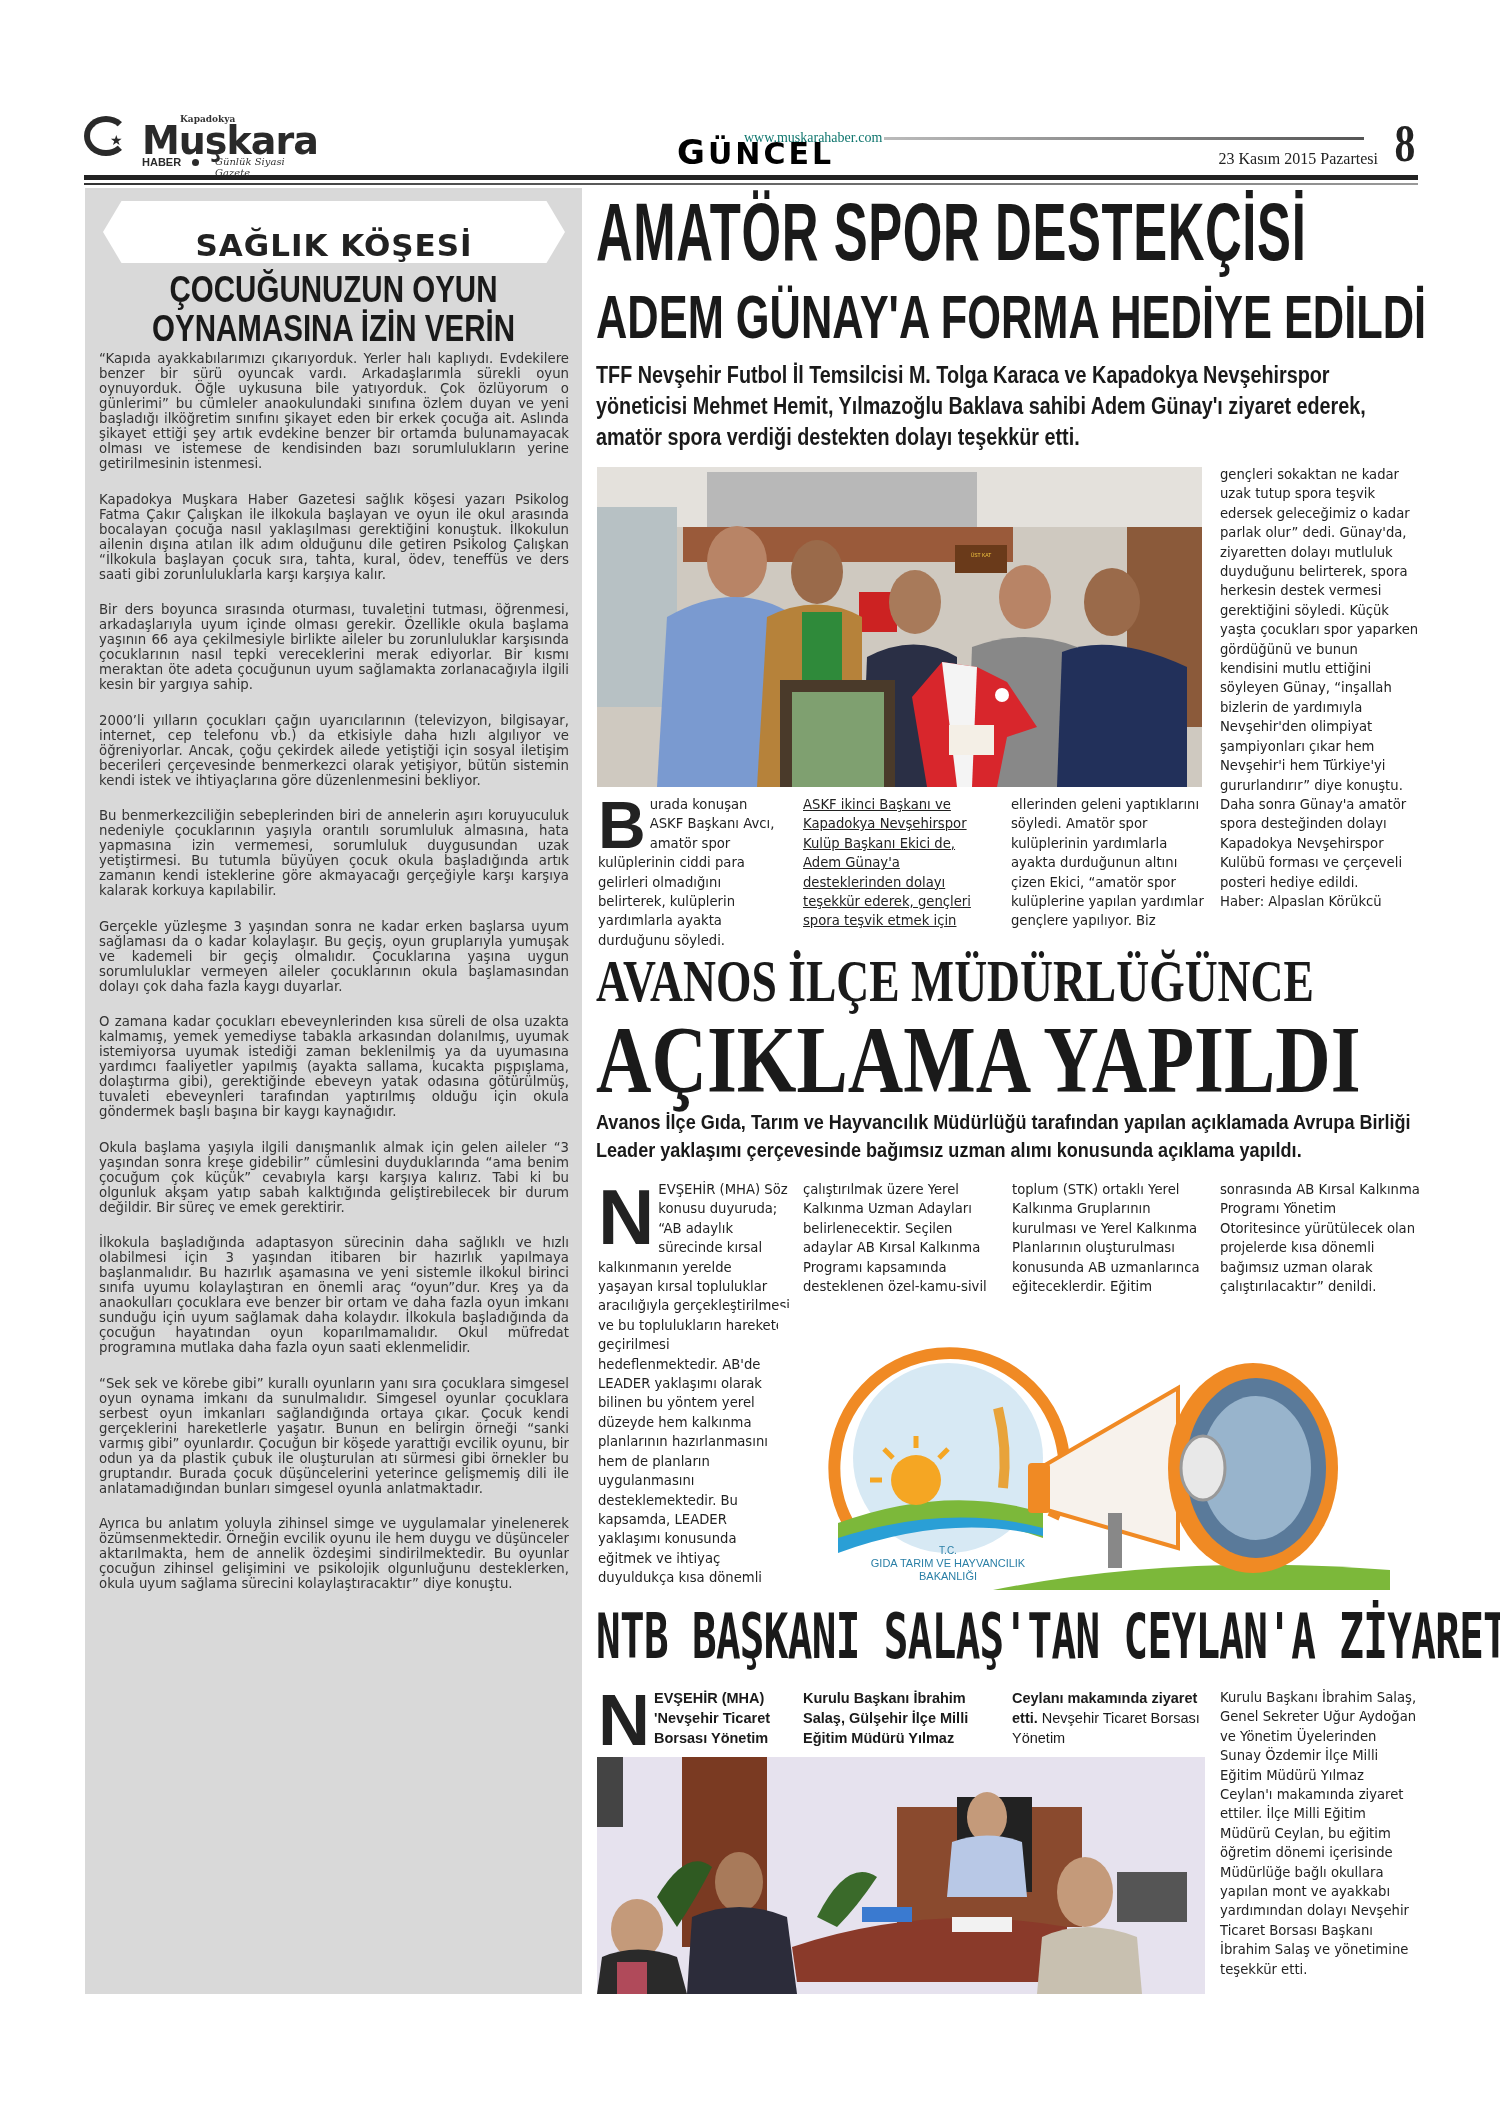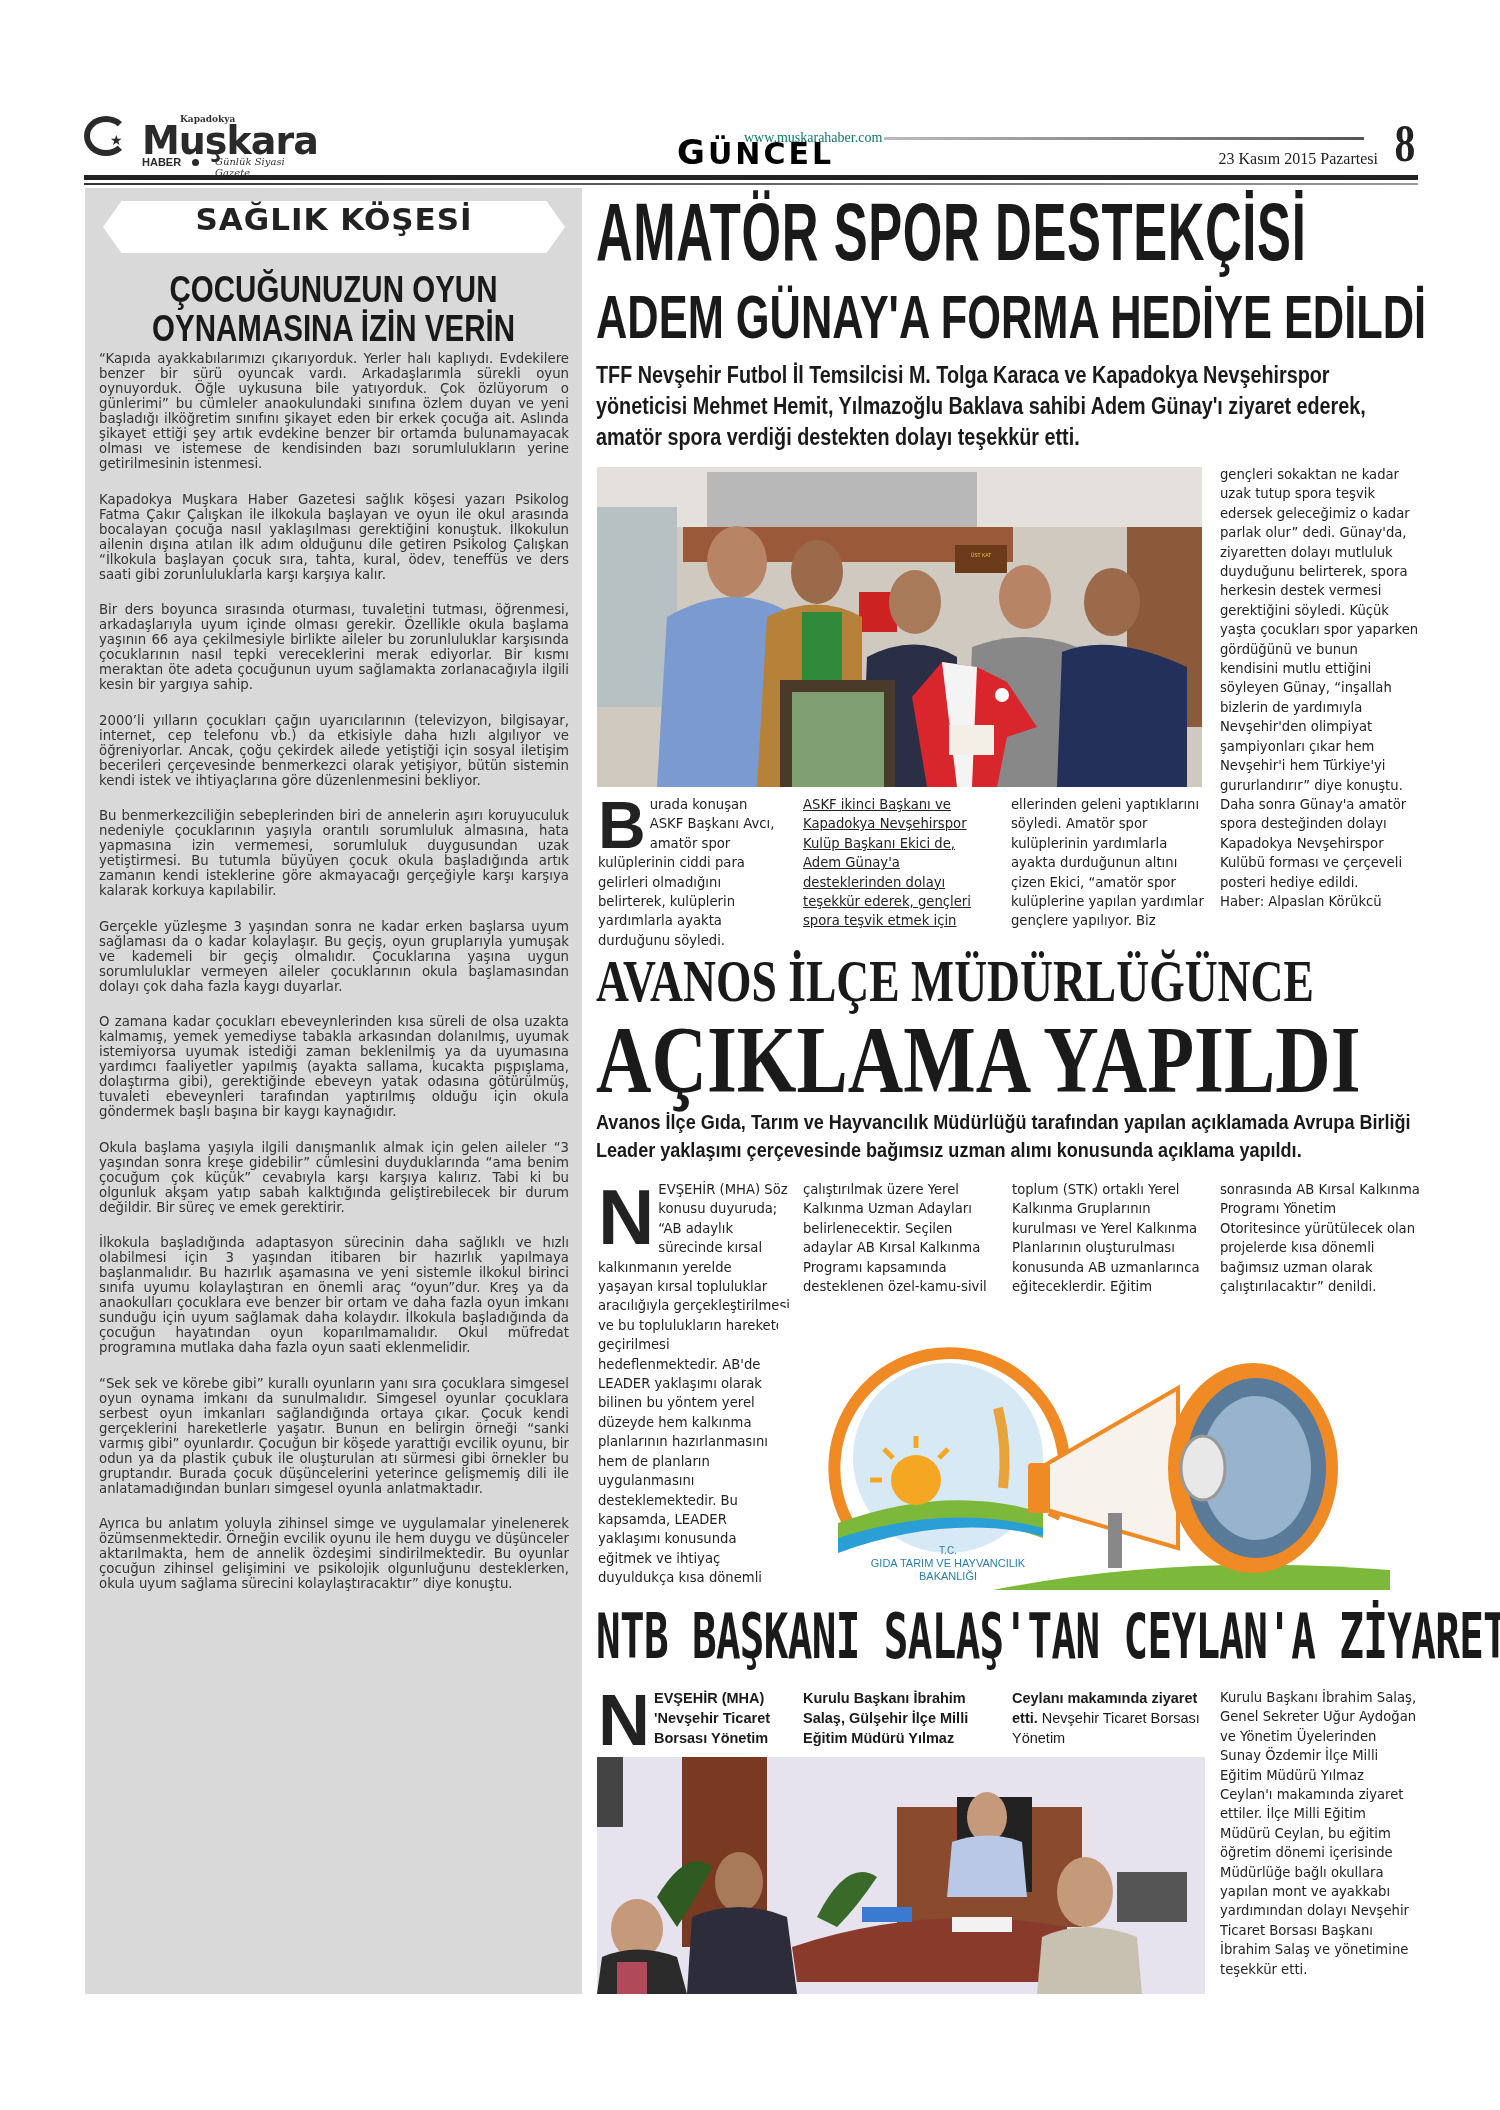--- a/index.html
+++ b/index.html
@@ -22,21 +22,21 @@
   .website { position: absolute; left: 660px; top: 18px; font-size: 14px; font-family: "Liberation Serif", serif; color: #0f766e; }
   .web-rule { position: absolute; left: 800px; top: 25px; width: 480px; height: 3px; background: linear-gradient(to right, #bbb, #555); }
   .date { position: absolute; right: 40px; top: 38px; font-size: 16px; font-family: "Liberation Serif", serif; color: #222; }
   .pagenum { position: absolute; right: 0; top: 6px; font-size: 52px; font-weight: bold; font-family: "Liberation Serif", serif; line-height: 1; color: #222; transform: scaleX(0.8); }
 
   .rule-thick { position: absolute; left: 84px; top: 175px; width: 1334px; height: 5px; background: #222; }
   .rule-thin { position: absolute; left: 84px; top: 183px; width: 1334px; height: 2px; background: linear-gradient(to right, #333, #999); }
 
   
   .health { position: absolute; left: 85px; top: 188px; width: 497px; height: 1806px; background: #d9d9d9; }
-  .health-banner { position: absolute; left: 18px; top: 13px; width: 462px; height: 52px; background: #fff; clip-path: polygon(4% 0, 96% 0, 100% 50%, 96% 100%, 4% 100%, 0 50%); display: flex; align-items: flex-start; justify-content: center; }
+  .health-banner { position: absolute; left: 18px; top: 13px; width: 462px; height: 62px; background: #fff; clip-path: polygon(4% 0, 96% 0, 100% 50%, 96% 100%, 4% 100%, 0 50%); display: flex; align-items: flex-end; justify-content: center; }
   .health-banner span { font-family: "DejaVu Sans", sans-serif; font-weight: 900; font-size: 31px; letter-spacing: 1px; color: #222; }
   .health-title { position: absolute; left: 0; top: 82px; width: 497px; text-align: center; font-family: "Liberation Sans", sans-serif; font-weight: 900; font-size: 36px; line-height: 39px; color: #1a1a1a; transform: scaleX(0.82); transform-origin: center; }
   .health-body { position: absolute; left: 14px; top: 163px; width: 470px; font-family: "DejaVu Sans", sans-serif; font-size: 13.3px; line-height: 15px; color: #333; text-align: justify; }
   .health-body p { margin-bottom: 20.5px; }
 
   
   .headline-xl { position: absolute; left: 596px; width: 824px; text-align: center; font-weight: 900; color: #1a1a1a; white-space: nowrap; }
   .h1a { top: 188px; font-size: 82px; line-height: 88px; font-family: "Liberation Sans", sans-serif; transform: scaleX(0.62); transform-origin: left top; width: 1330px; text-align: left; letter-spacing: 1px; }
   .h1b { top: 284px; font-size: 62px; line-height: 66px; font-family: "Liberation Sans", sans-serif; transform: scaleX(0.7); transform-origin: left top; width: 1180px; text-align: left; }
   .deck { position: absolute; left: 596px; width: 824px; font-family: "Liberation Sans", sans-serif; font-weight: bold; font-size: 23px; line-height: 31px; color: #1a1a1a; transform: scaleX(0.86); transform-origin: left top; }

